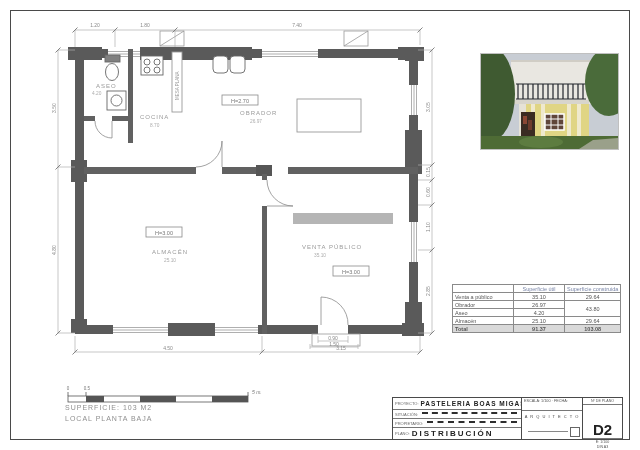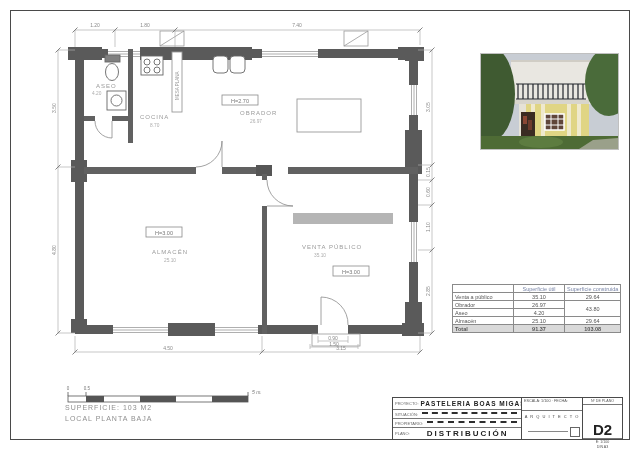--- a/index.html
+++ b/index.html
@@ -17,21 +17,21 @@
   table.areas td.num{text-align:center;}
   table.areas .c1{width:56px;} table.areas .c2{width:46px;} table.areas .c3{width:48px;}
   table.areas tr.total td{background:#d9d9d9;font-weight:bold;}
   
   .note{position:absolute;color:#8f8f8f;font-size:7px;letter-spacing:1px;}
   #note1{left:65px;top:404px;} #note2{left:65px;top:415px;}
   
   .titleblock{position:absolute;left:392px;top:397px;width:229px;height:41px;border:1px solid #4a4a4a;display:flex;background:#fff;color:#222;}
   .tb-main{width:128px;border-right:1px solid #4a4a4a;display:flex;flex-direction:column;}
   .tb-row{display:flex;align-items:center;border-bottom:1px solid #777;padding:0 2px;overflow:hidden;}
-  .tb-row:last-child{border-bottom:none;gap:15px;}
+  .tb-row:last-child{border-bottom:none;}
   .tb-lbl{font-size:4px;color:#666;margin-right:2px;white-space:nowrap;}
   .tb-big{font-size:6.5px;font-weight:bold;letter-spacing:1px;white-space:nowrap;}
   .tb-plano{font-size:8px;font-weight:bold;letter-spacing:2px;white-space:nowrap;}
   .dashes{flex:1;border-bottom:2px dashed #2e2e2e;height:0;margin:0 2px 2px 2px;}
   .tb-mid{width:60px;border-right:1px solid #4a4a4a;display:flex;flex-direction:column;}
   .tb-mid-top{border-bottom:1px solid #777;font-size:3.8px;color:#555;padding:1px 2px;height:10px;line-height:1.2;overflow:hidden;}
   .tb-mid-bot{flex:1;position:relative;font-size:4px;color:#444;text-align:center;padding-top:3px;letter-spacing:1px;}
   .sig-line{position:absolute;left:6px;right:14px;bottom:7px;border-bottom:1px solid #888;}
   .stamp{position:absolute;right:2px;bottom:2px;width:8px;height:8px;border:1px solid #666;}
   .tb-num{flex:1;display:flex;flex-direction:column;}

